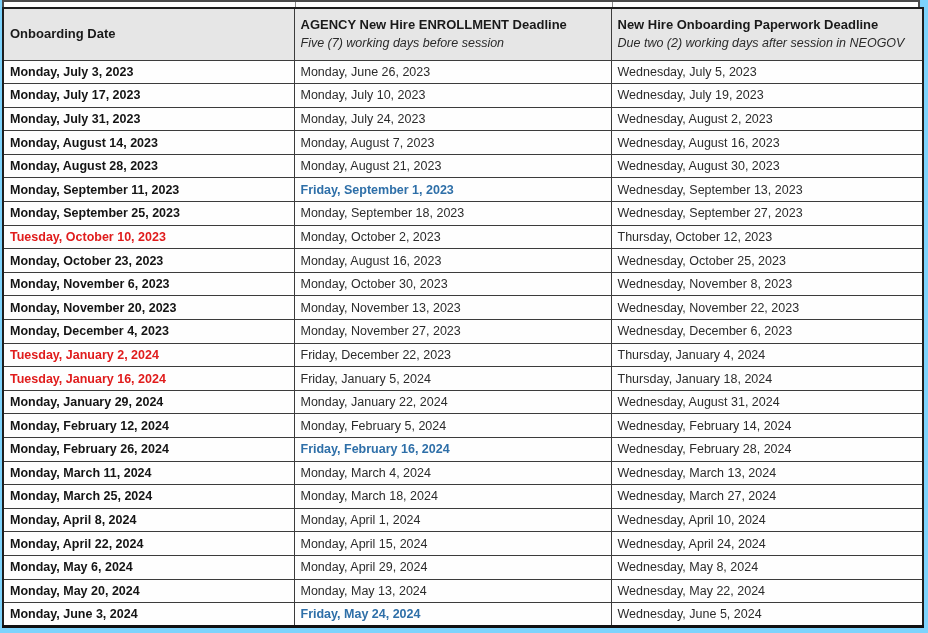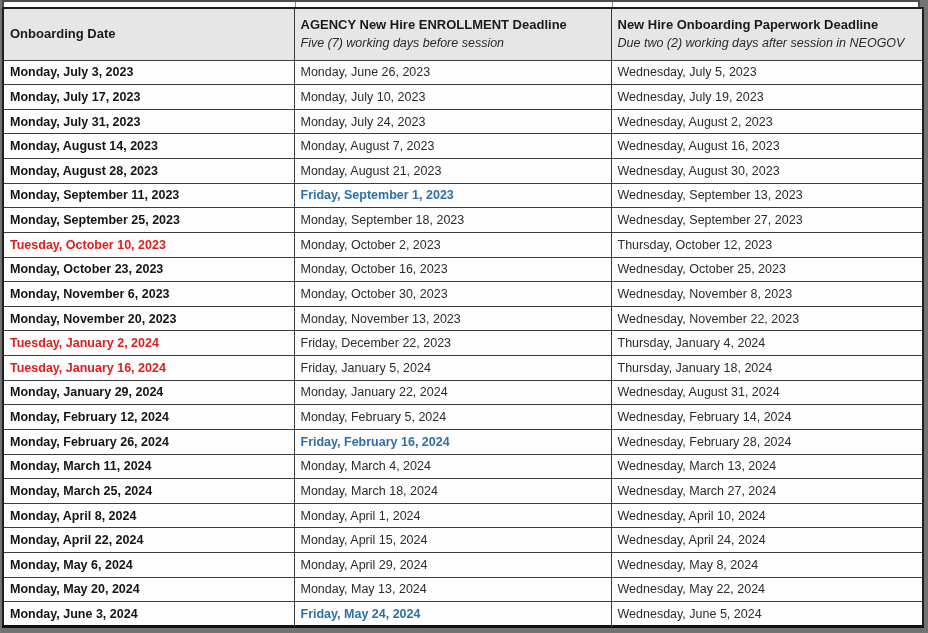--- a/index.html
+++ b/index.html
@@ -5,21 +5,21 @@
   html, body {
     margin: 0;
     padding: 0;
     background: #ffffff;
     font-family: "Liberation Sans", sans-serif;
   }
   .page {
     position: relative;
     width: 928px;
     height: 633px;
-    background: #737373;
+    background: #7dd3fc;
     overflow: hidden;
   }
   
   .sliver {
     position: absolute;
     top: 0;
     left: 2px;
     width: 918px;
     height: 7px;
     background: #ffffff;
@@ -167,36 +167,41 @@
     </tr>
 
     <tr>
       <td class="col-onboarding hl-red">Tuesday, October 10, 2023</td>
       <td class="col-enrollment">Monday, October 2, 2023</td>
       <td class="col-paperwork">Thursday, October 12, 2023</td>
     </tr>
 
     <tr>
       <td class="col-onboarding">Monday, October 23, 2023</td>
-      <td class="col-enrollment">Monday, October 16, 2023</td>
+      <td class="col-enrollment">Monday, August 16, 2023</td>
       <td class="col-paperwork">Wednesday, October 25, 2023</td>
     </tr>
 
     <tr>
       <td class="col-onboarding">Monday, November 6, 2023</td>
       <td class="col-enrollment">Monday, October 30, 2023</td>
       <td class="col-paperwork">Wednesday, November 8, 2023</td>
     </tr>
 
     <tr>
       <td class="col-onboarding">Monday, November 20, 2023</td>
       <td class="col-enrollment">Monday, November 13, 2023</td>
       <td class="col-paperwork">Wednesday, November 22, 2023</td>
     </tr>
 
+    <tr>
+      <td class="col-onboarding">Monday, December 4, 2023</td>
+      <td class="col-enrollment">Monday, November 27, 2023</td>
+      <td class="col-paperwork">Wednesday, December 6, 2023</td>
+    </tr>
 
 
     <tr>
       <td class="col-onboarding hl-red">Tuesday, January 2, 2024</td>
       <td class="col-enrollment">Friday, December 22, 2023</td>
       <td class="col-paperwork">Thursday, January 4, 2024</td>
     </tr>
 
     <tr>
       <td class="col-onboarding hl-red">Tuesday, January 16, 2024</td>

